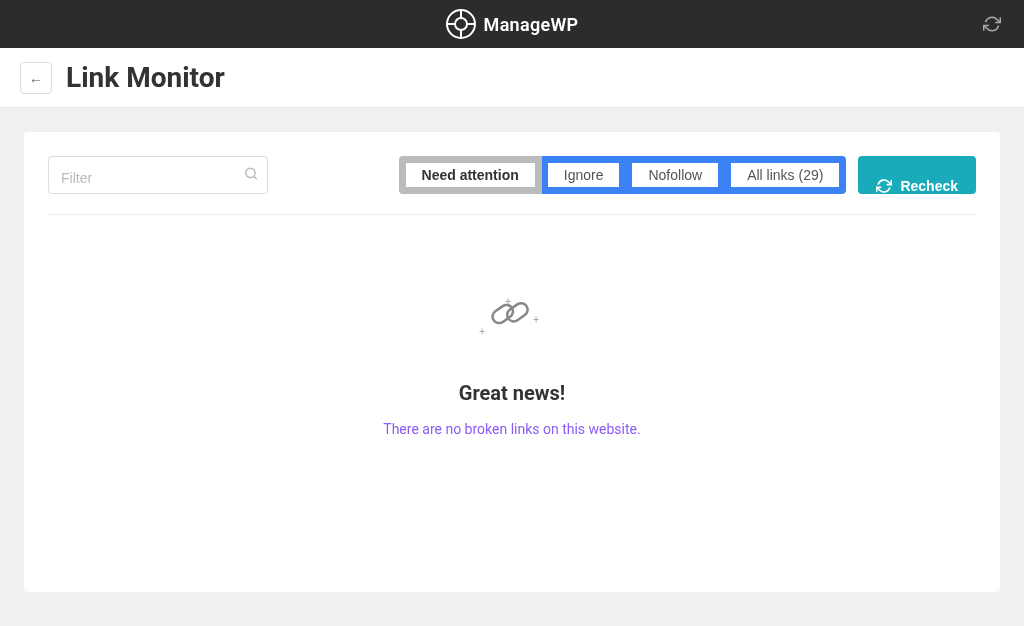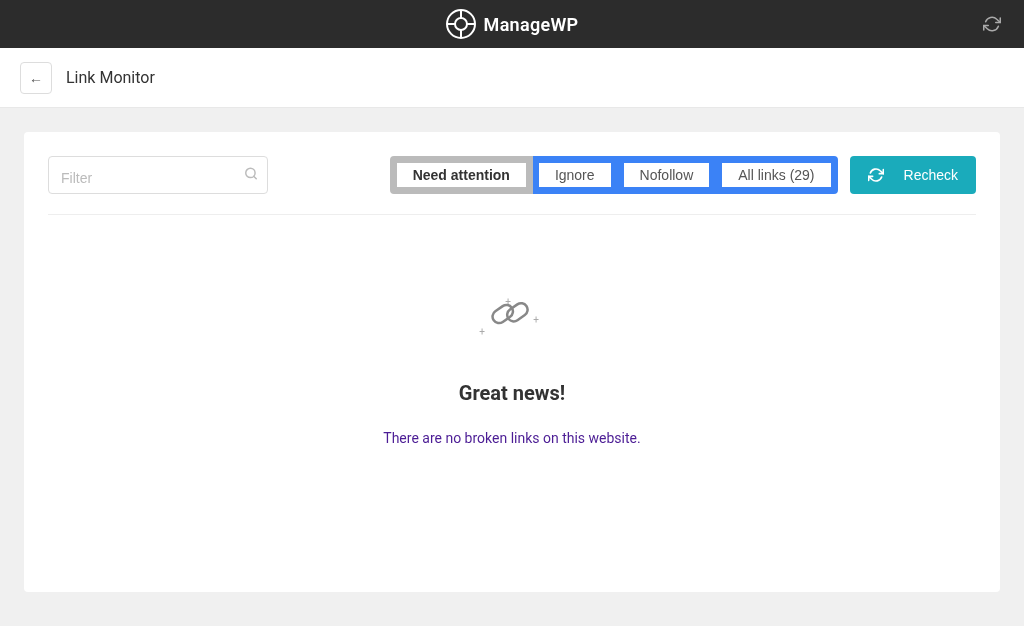--- a/index.html
+++ b/index.html
@@ -63,22 +63,22 @@
       border-radius: 4px;
       background: white;
       cursor: pointer;
       display: flex;
       align-items: center;
       justify-content: center;
       color: #555;
       font-size: 14px;
     }
     .page-title {
-      font-size: 16px;
-      font-weight: 400;
+      font-size: 28px;
+      font-weight: 700;
       color: #333;
     }
 
     
     .main-content {
       padding: 24px;
       height: calc(626px - 48px - 60px);
       overflow-y: auto;
     }
     .card {
@@ -149,25 +149,25 @@
     }
 
     .recheck-btn {
       height: 38px;
       padding: 0 18px;
       background: #1aabbb;
       border: none;
       border-radius: 4px;
       color: white;
       font-size: 14px;
-      font-weight: 400;
-      cursor: pointer;
-      display: flex;
-      align-items: center;
-      gap: 20px;
+      font-weight: 700;
+      cursor: pointer;
+      display: flex;
+      align-items: flex-end;
+      gap: 8px;
       margin-left: 12px;
     }
 
     .divider {
       height: 1px;
       background: #eee;
       margin-bottom: 0;
     }
 
     
@@ -184,22 +184,21 @@
       width: 80px;
       height: 70px;
     }
     .empty-state-title {
       font-size: 20px;
       font-weight: 700;
       color: #333;
     }
     .empty-state-desc {
       font-size: 14px;
-      color: #4c1d95;
-      margin-top: 9px;
+      color: #8b5cf6;
     }
 
     
     .refresh-svg { width: 18px; height: 18px; }
     .recheck-svg { width: 16px; height: 16px; }
   </style>
 </head>
 <body>
 
 <div class="header">

